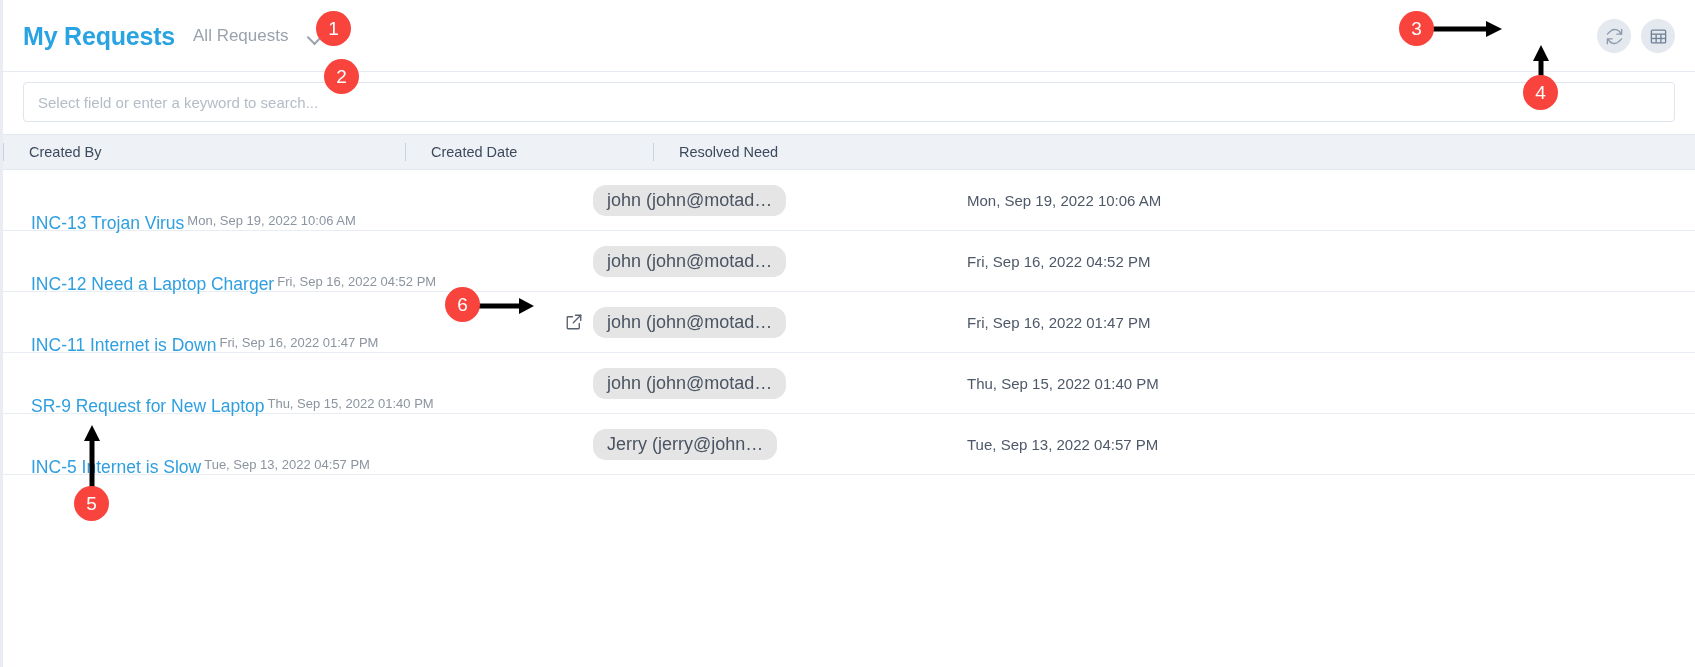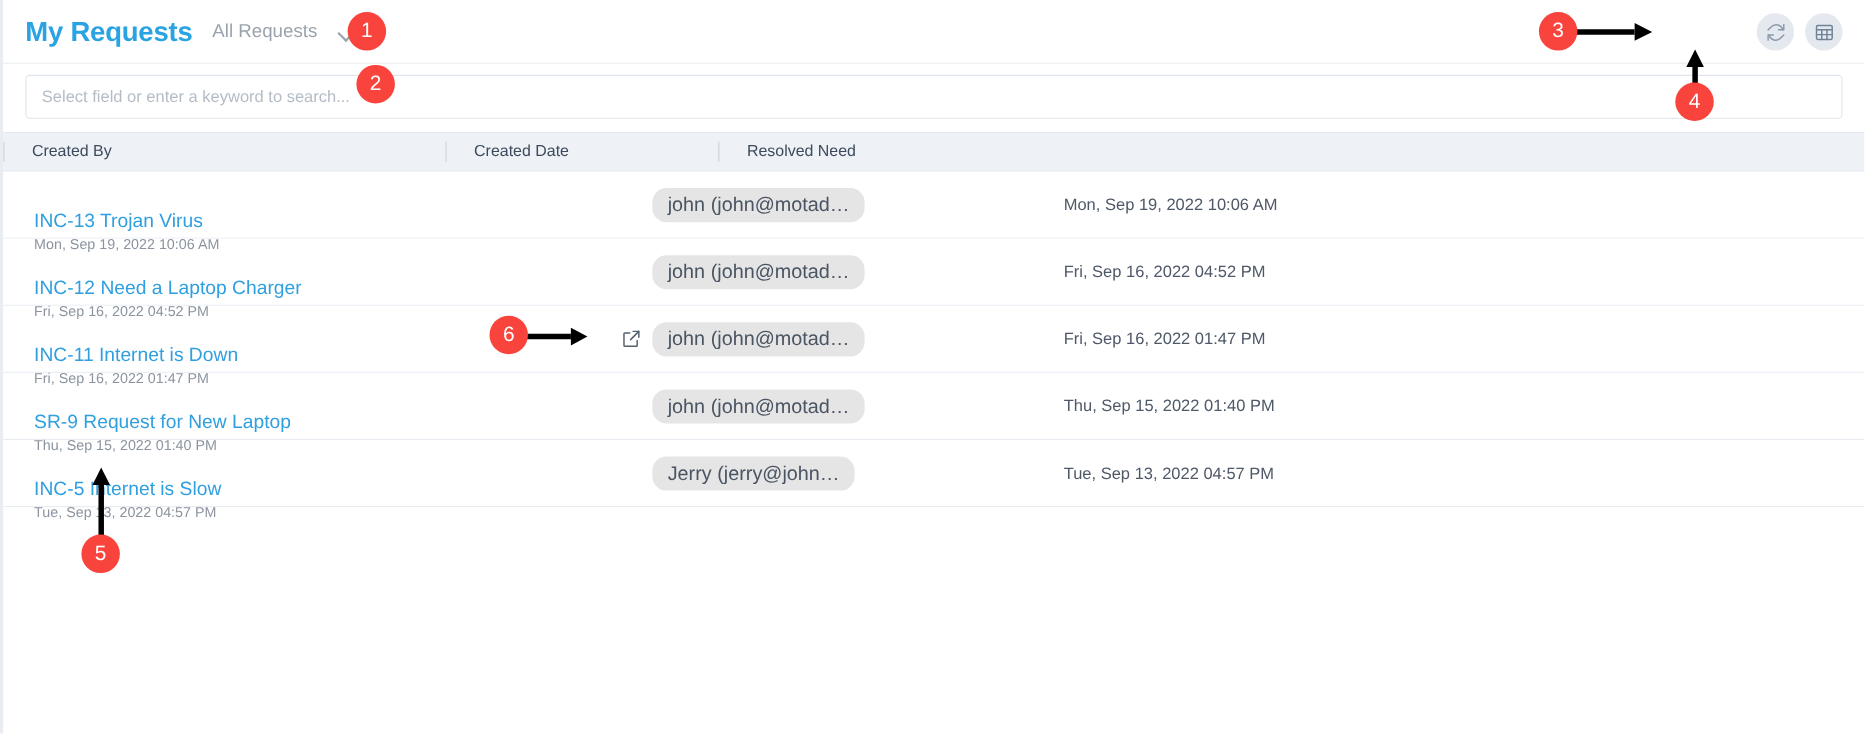--- a/index.html
+++ b/index.html
@@ -16,21 +16,21 @@
   .app {
     position: relative;
     width: 1695px;
     height: 667px;
     background: #ffffff;
     border-left: 3px solid #e9edf2;
   }
 
   
   .header {
-    height: 58px;
+    height: 72px;
     display: flex;
     align-items: center;
     padding: 1px 20px 0 20px;
     border-bottom: 1px solid #e6ebf1;
     background: #fff;
   }
   .page-title {
     color: #29a3e2;
     font-size: 25px;
     font-weight: 700;
@@ -135,21 +135,21 @@
     background: #fff;
   }
   .cell {
     display: flex;
     align-items: center;
     height: 100%;
     padding-left: 14px;
   }
   .cell.col-subject { padding-left: 28px; }
 
-  .subject-block { display: flex; flex-direction: column; gap: 3px; margin-top: 47px; }
+  .subject-block { display: flex; gap: 3px; margin-top: 47px; }
   .subject-link {
     color: #2f9fe0;
     font-size: 17.5px;
     cursor: pointer;
     line-height: 1.15;
   }
   .subject-sub {
     color: #8b949f;
     font-size: 13px;
   }

